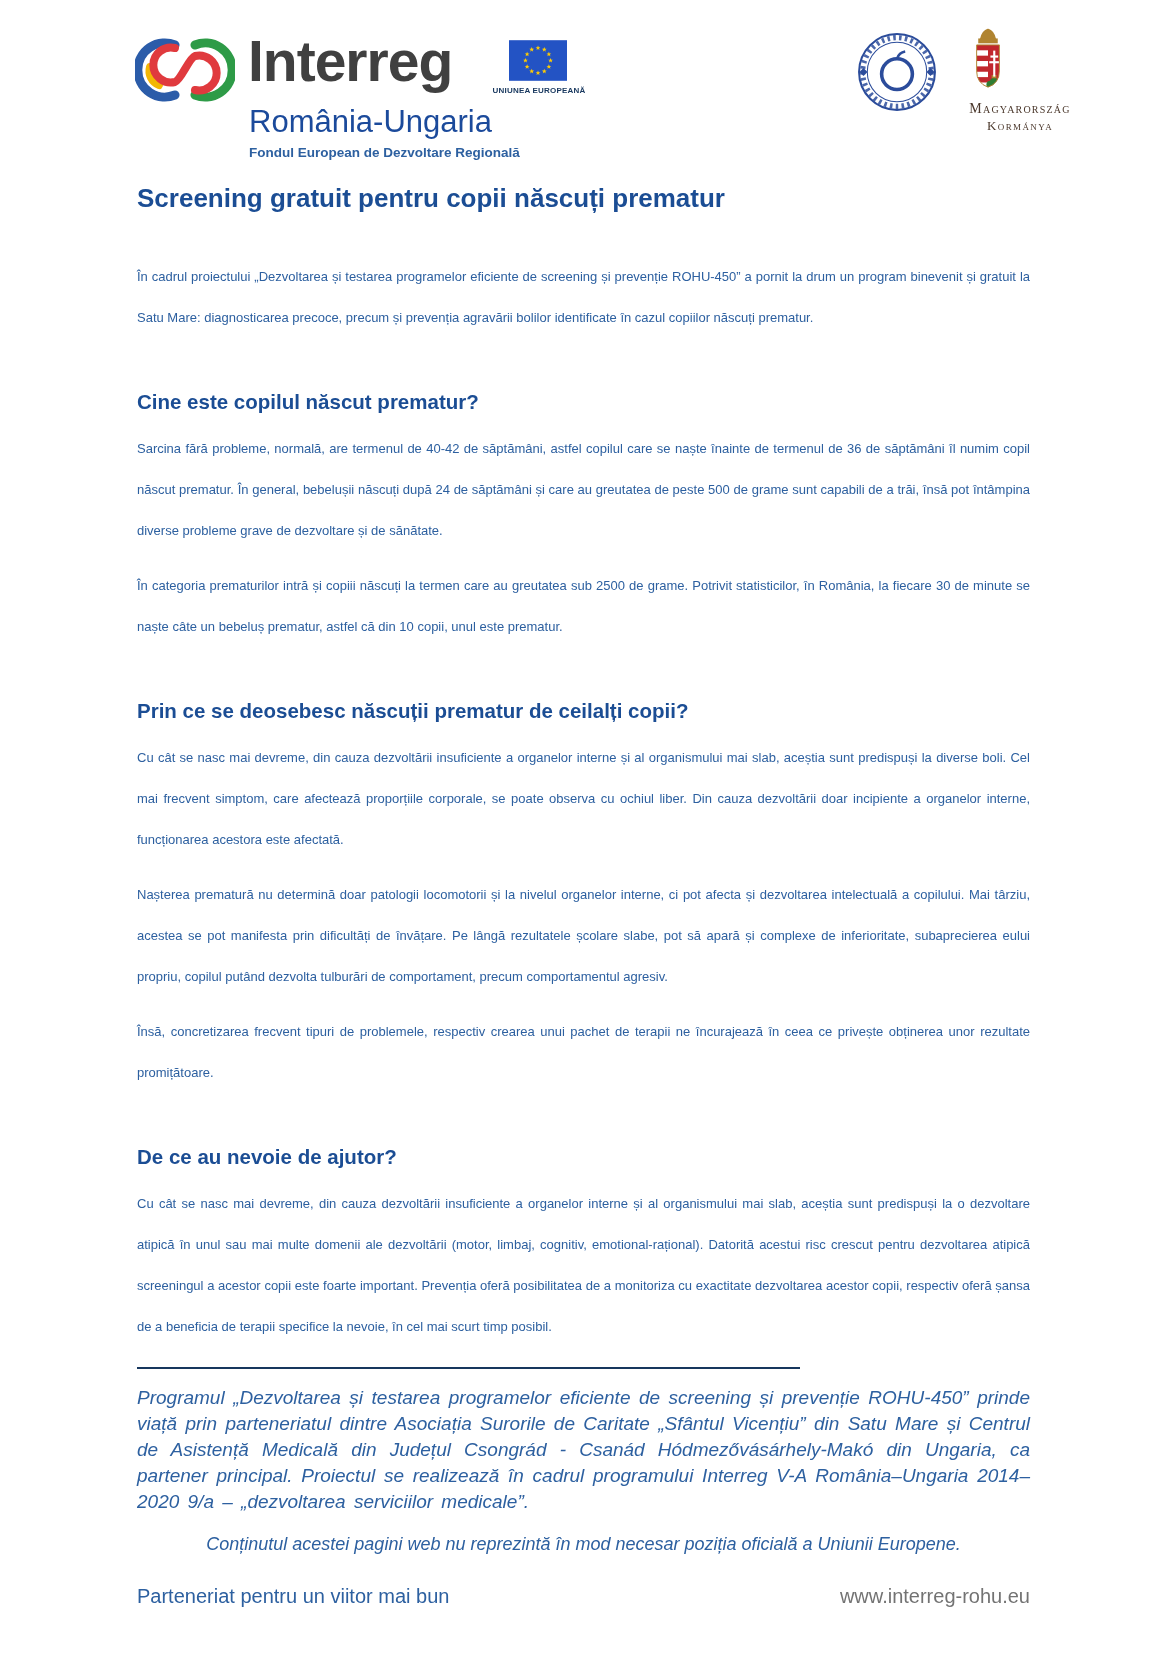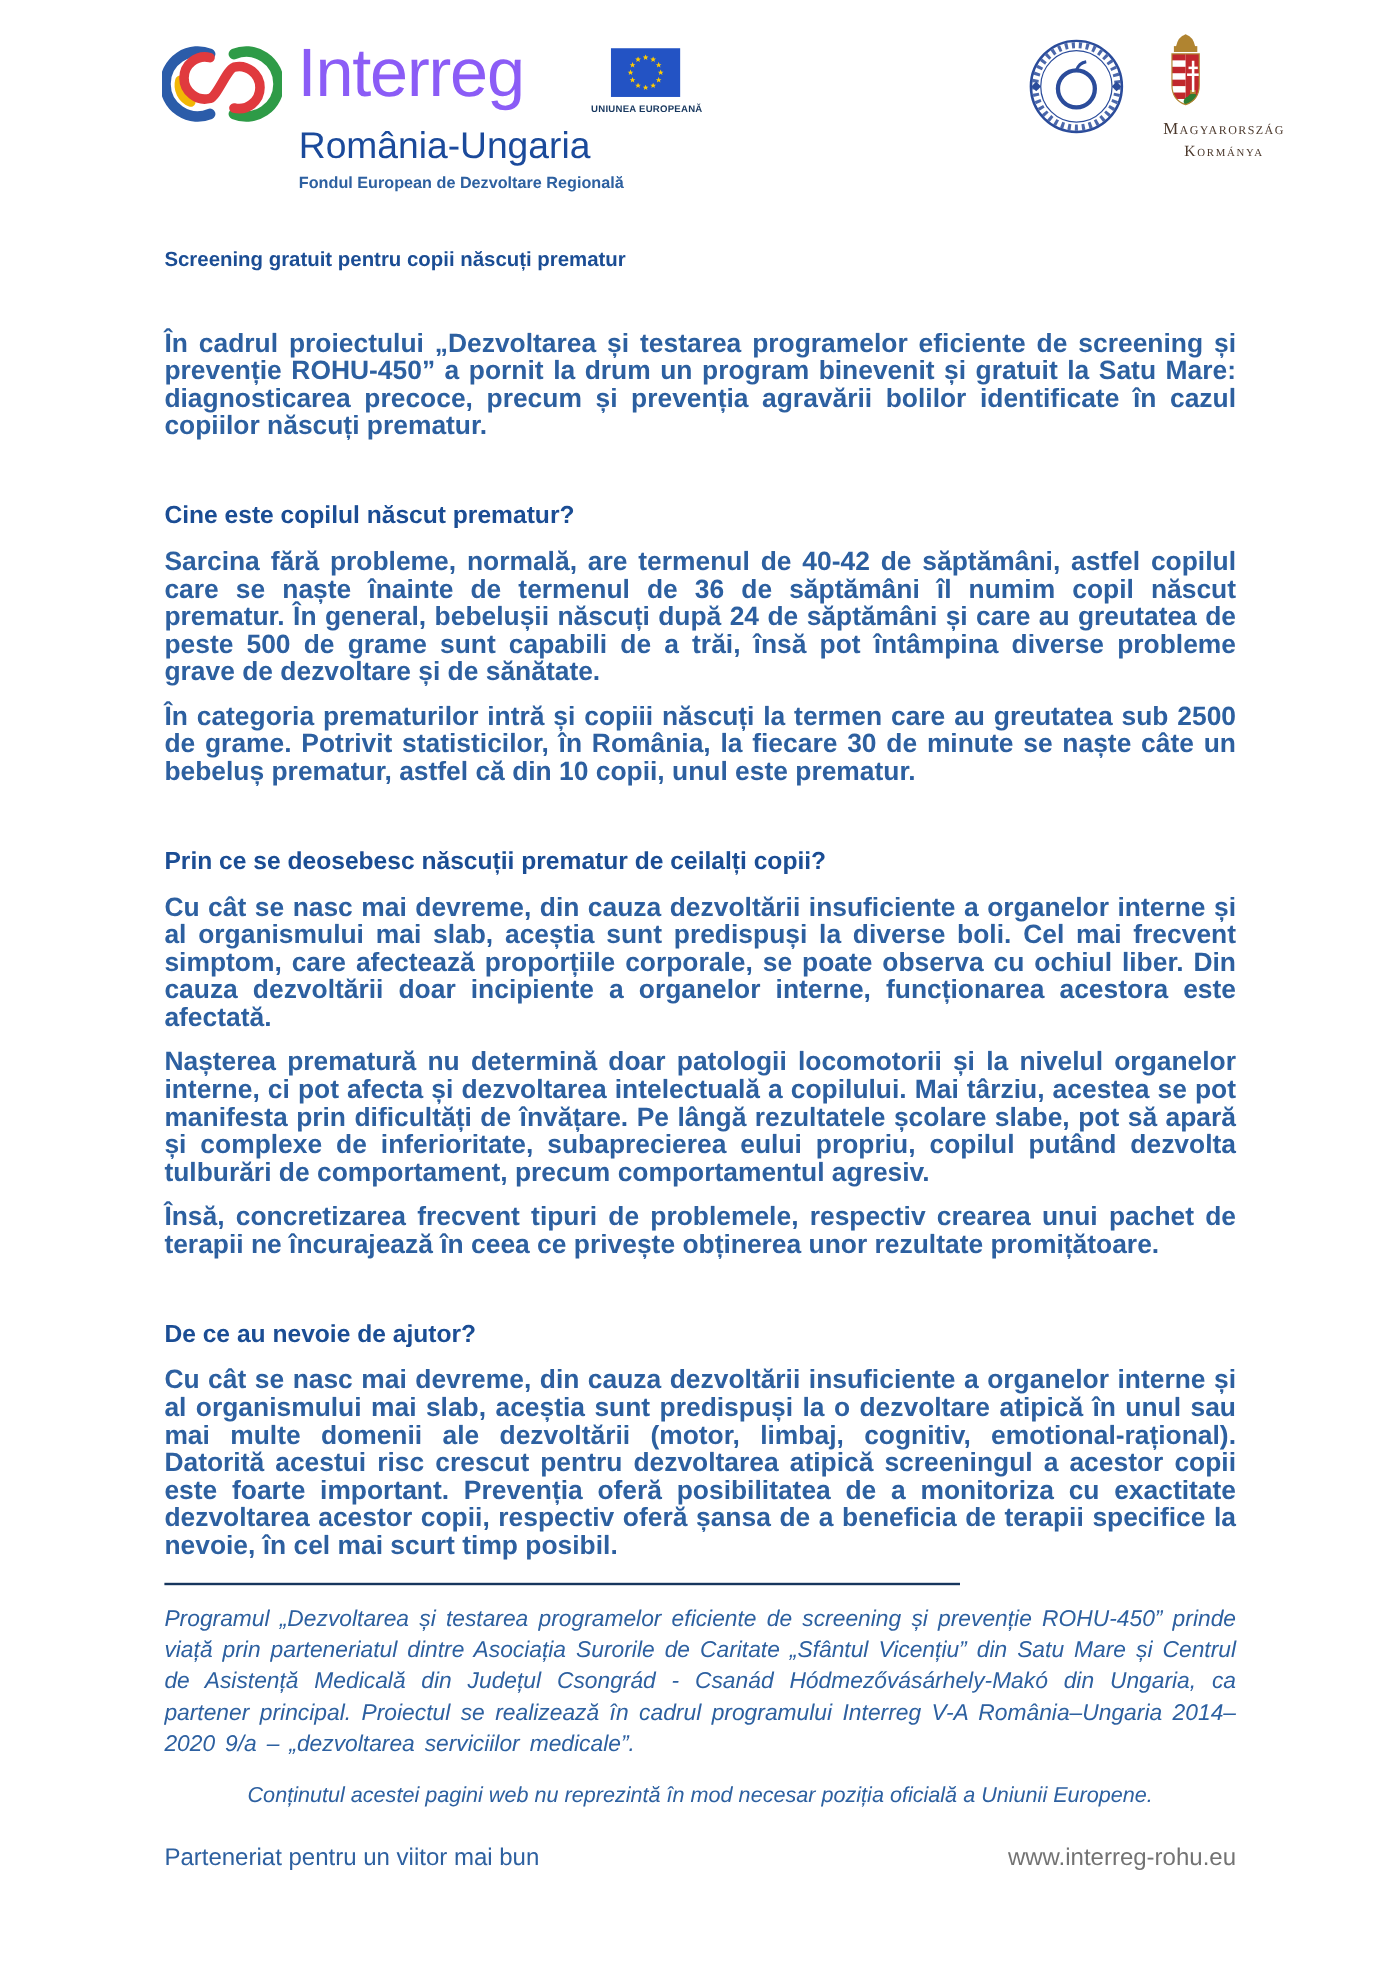--- a/index.html
+++ b/index.html
@@ -4,22 +4,22 @@
 <style>
   html,body{margin:0;padding:0;background:#ffffff;}
   .page{
     position:relative;width:1166px;height:1654px;background:#ffffff;
     font-family:"Liberation Sans", sans-serif;overflow:hidden;
   }
   
   .header{position:absolute;top:0;left:0;width:1166px;height:160px;}
   .interreg-symbol{position:absolute;left:135px;top:36px;width:100px;height:66px;}
   .interreg-wordmark{
-    position:absolute;left:248px;top:33px;font-size:57px;font-weight:normal;
-    color:#8b5cf6;letter-spacing:-1px;line-height:1;
+    position:absolute;left:248px;top:33px;font-size:57px;font-weight:bold;
+    color:#404040;letter-spacing:-1px;line-height:1;
   }
   .interreg-program{
     position:absolute;left:249px;top:106px;font-size:31px;font-weight:normal;
     color:#1B4A9B;letter-spacing:0px;line-height:1;
   }
   .interreg-fund{
     position:absolute;left:249px;top:146px;font-size:13.5px;font-weight:bold;
     color:#2D60A0;line-height:1;
   }
   .eu-flag{position:absolute;left:509px;top:40px;width:58px;height:41px;}
@@ -32,29 +32,28 @@
   .hu-label{
     position:absolute;left:928px;top:100px;width:184px;text-align:center;
     font-family:"Liberation Serif", serif;font-variant:small-caps;
     color:#4B382C;line-height:1.25;
   }
   .hu-label .l1{font-size:14px;letter-spacing:1.2px;}
   .hu-label .l2{font-size:13px;letter-spacing:1.4px;}
   
   .content{position:absolute;left:137px;top:172px;width:893px;}
   .title{
-    margin:31px 0 0 0;font-size:17px;font-weight:bold;color:#1B4D94;line-height:27px;
+    margin:13px 0 0 0;font-size:26px;font-weight:bold;color:#1B4D94;line-height:27px;
   }
   .section h2{
     margin:52px 0 0 0;font-size:20.5px;font-weight:bold;color:#1B4D94;line-height:24px;
   }
   .section p, .lead p{
-    margin:14px 0 0 0;font-size:22px;color:#2D60A0;line-height:23px;
+    margin:14px 0 0 0;font-size:13px;color:#2D60A0;line-height:41px;
     text-align:justify;
-    font-weight:bold;
   }
   .lead p{margin-top:44px;}
   .divider{
     margin:20px 0 0 0;width:663px;height:0;border:none;
     border-top:2px solid #17365D;
   }
   .program-note{
     margin:16px 0 0 0;font-size:19px;font-style:italic;color:#2D60A0;
     line-height:26px;text-align:justify;word-spacing:3px;
   }

